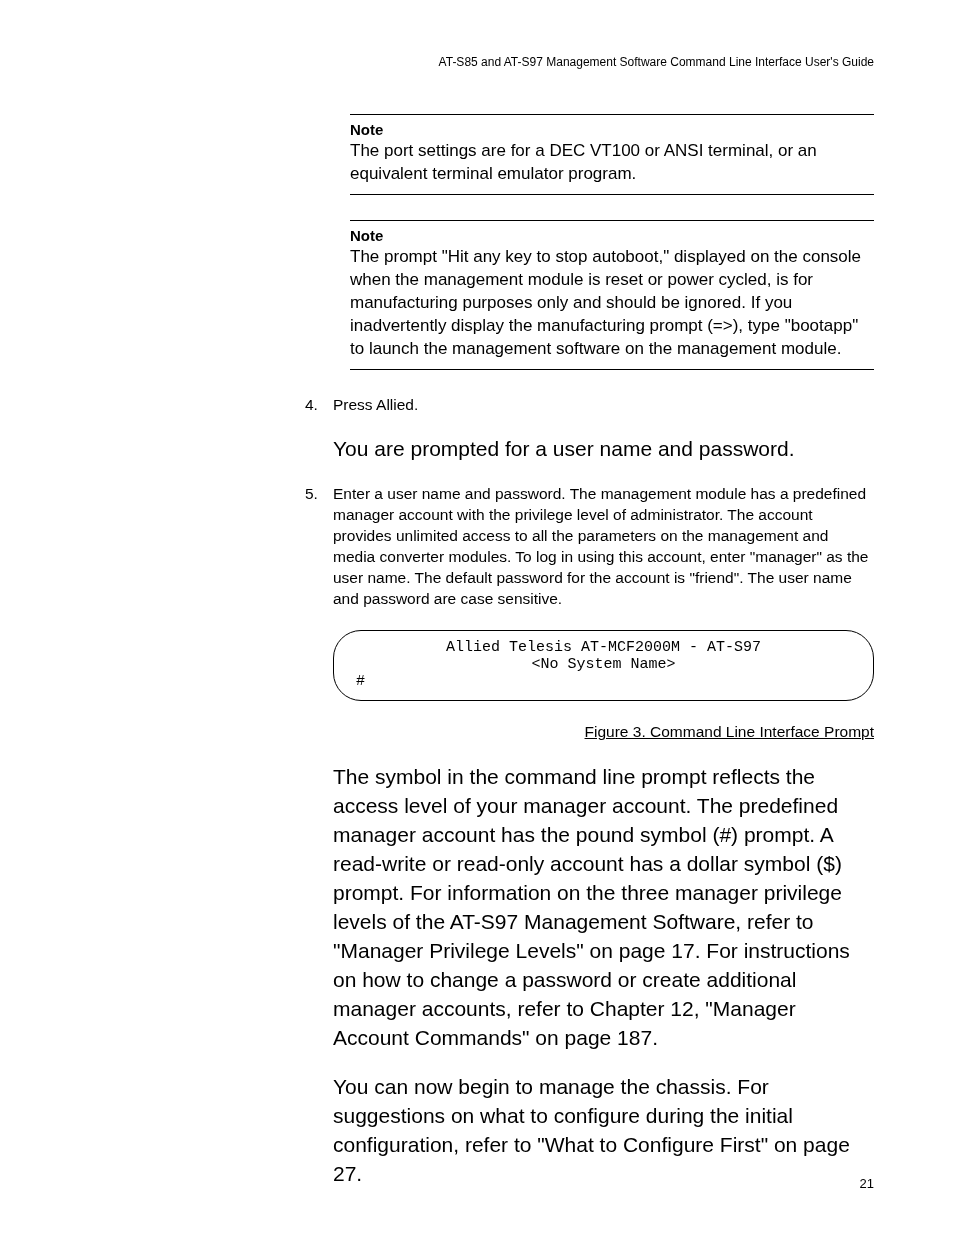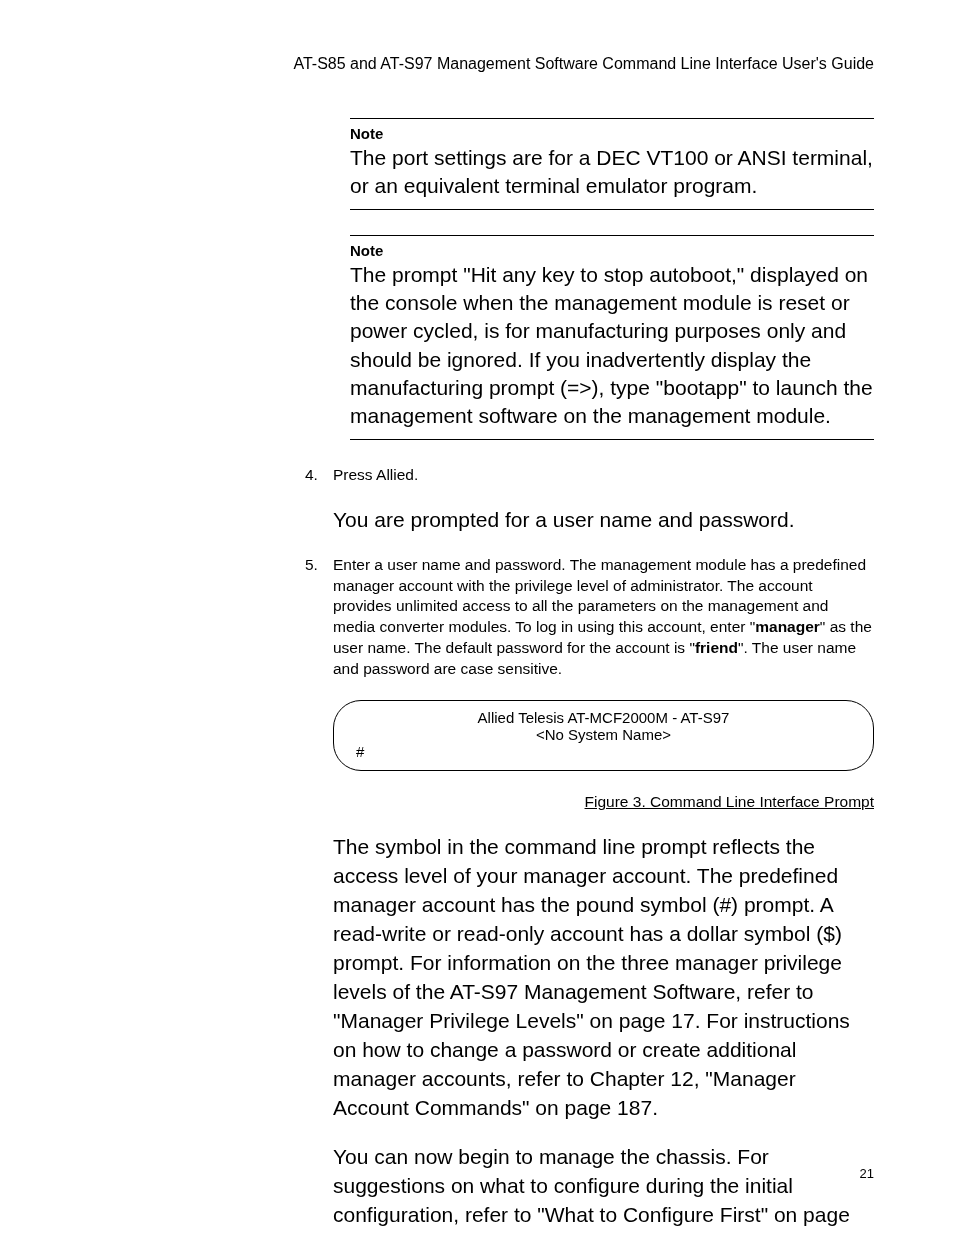--- a/index.html
+++ b/index.html
@@ -12,41 +12,41 @@
     height: 1235px;
     overflow: hidden;
     position: relative;
   }
   .page {
     box-sizing: border-box;
     padding: 55px 80px 0 80px;
   }
   .running-header {
     text-align: right;
-    font-size: 16px;
+    font-size: 12px;
     color: #000;
     margin-bottom: 45px;
   }
   .note-block {
     margin-left: 270px;
     margin-right: 0;
     margin-bottom: 25px;
   }
   .rule {
     border: 0;
     border-top: 1.5px solid #000;
     margin: 0;
   }
   .note-title {
     font-weight: bold;
     font-size: 15px;
     margin: 6px 0 2px 0;
   }
   .note-body {
-    font-size: 21px;
+    font-size: 17px;
     line-height: 1.35;
     margin-bottom: 8px;
   }
   .step {
     margin-left: 225px;
     margin-right: 0;
     font-size: 15.5px;
     line-height: 1.35;
     margin-bottom: 20px;
     display: flex;
@@ -68,42 +68,42 @@
   .term-box {
     margin-left: 253px;
     margin-right: 0;
     border: 1.5px solid #000;
     border-radius: 28px;
     padding: 8px 22px 10px 22px;
     box-sizing: border-box;
     margin-bottom: 22px;
   }
   .term-line {
-    font-family: Liberation Sans, sans-serif;
+    font-family: Liberation Mono, monospace;
     font-size: 15px;
     white-space: pre;
   }
   .term-center {
     text-align: center;
   }
   .fig-caption {
     text-align: right;
     font-size: 15.5px;
     margin-left: 253px;
     margin-right: 0;
     margin-bottom: 22px;
     text-decoration: underline;
   }
   .page-num {
     position: absolute;
-    bottom: 54px;
+    bottom: 44px;
     right: 80px;
     font-size: 13px;
   }
-  b { font-weight: bold; }
+  b { font-weight: normal; }
 </style>
 </head>
 <body>
 
 <div class="page">
 
   <div class="running-header">AT-S85 and AT-S97 Management Software Command Line Interface User's Guide</div>
 
   <div class="note-block">
     <hr class="rule">

